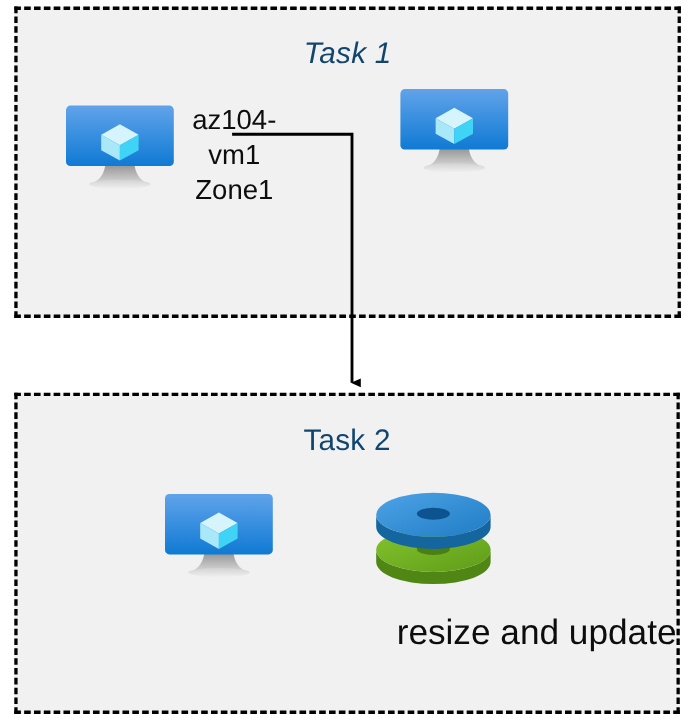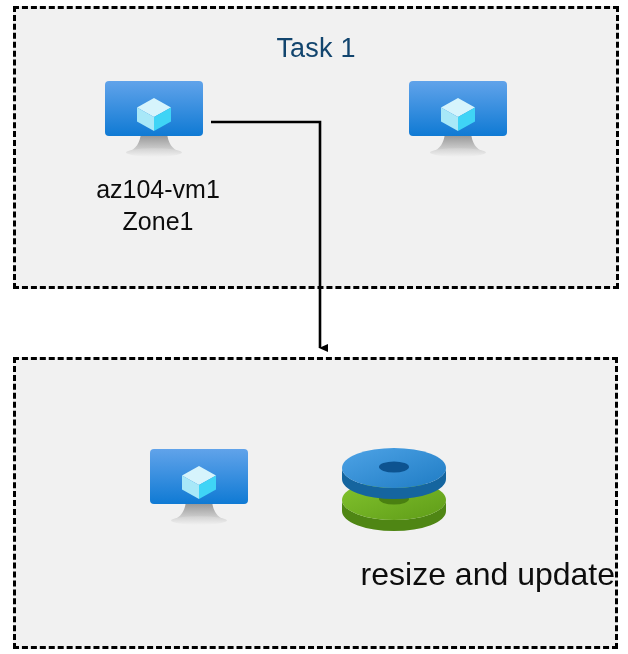--- a/index.html
+++ b/index.html
@@ -24,20 +24,21 @@
     position: absolute;
     background: #f1f1f1;
     border: 3px dashed #000000;
     box-sizing: border-box;
   }
   #task1-box {
     left: 13px;
     top: 6px;
     width: 606px;
     height: 283px;
+    font-style: italic;
   }
   #task2-box {
     left: 13px;
     top: 357px;
     width: 605px;
     height: 292px;
   }
 
   .task-title {
     position: absolute;
@@ -50,21 +51,21 @@
     line-height: 1;
     user-select: none;
   }
   #task1-title { top: 26px; }
   #task2-title { top: 27px; }
 
   
   .node {
     position: absolute;
     display: flex;
-    flex-direction: column;
+    flex-direction: row;
     align-items: center;
   }
   #vm1-node { left: 58px;  top: 79px;  width: 200px; }
   #vm2-node { left: 362px; top: 79px;  width: 200px; }
   #vm3-node { left: 107px; top: 444px; width: 200px; }
 
   .node-label {
     margin-top: 14px;
     text-align: center;
     color: #0d0d0d;
@@ -166,20 +167,21 @@
         <g>
           <path d="M51 19 L68 28.5 L51 38 L34 28.5 Z" fill="#d6f4fc"></path>
           <path d="M34 28.5 L51 38 L51 52 L34 42.5 Z" fill="#a8e8f8"></path>
           <path d="M68 28.5 L51 38 L51 52 L68 42.5 Z" fill="#3fd4f6"></path>
         </g>
       </svg>
     </span>
   </div>
 
   <div class="task-box" id="task2-box">
+    <div class="task-title" id="task2-title">Task 2</div>
 
     <div class="node" id="vm3-node" style="left:132px; top:87px; width:110px;">
       <span>
         <svg class="icon-monitor" width="110" height="80" viewBox="0 0 110 80" xmlns="http://www.w3.org/2000/svg">
           <defs>
             <linearGradient id="vmScreenC" x1="0" y1="0" x2="0" y2="1">
               <stop offset="0" stop-color="#61a3ea"></stop>
               <stop offset="1" stop-color="#0f7ad4"></stop>
             </linearGradient>
             <linearGradient id="vmStandC" x1="0" y1="0" x2="0" y2="1">

